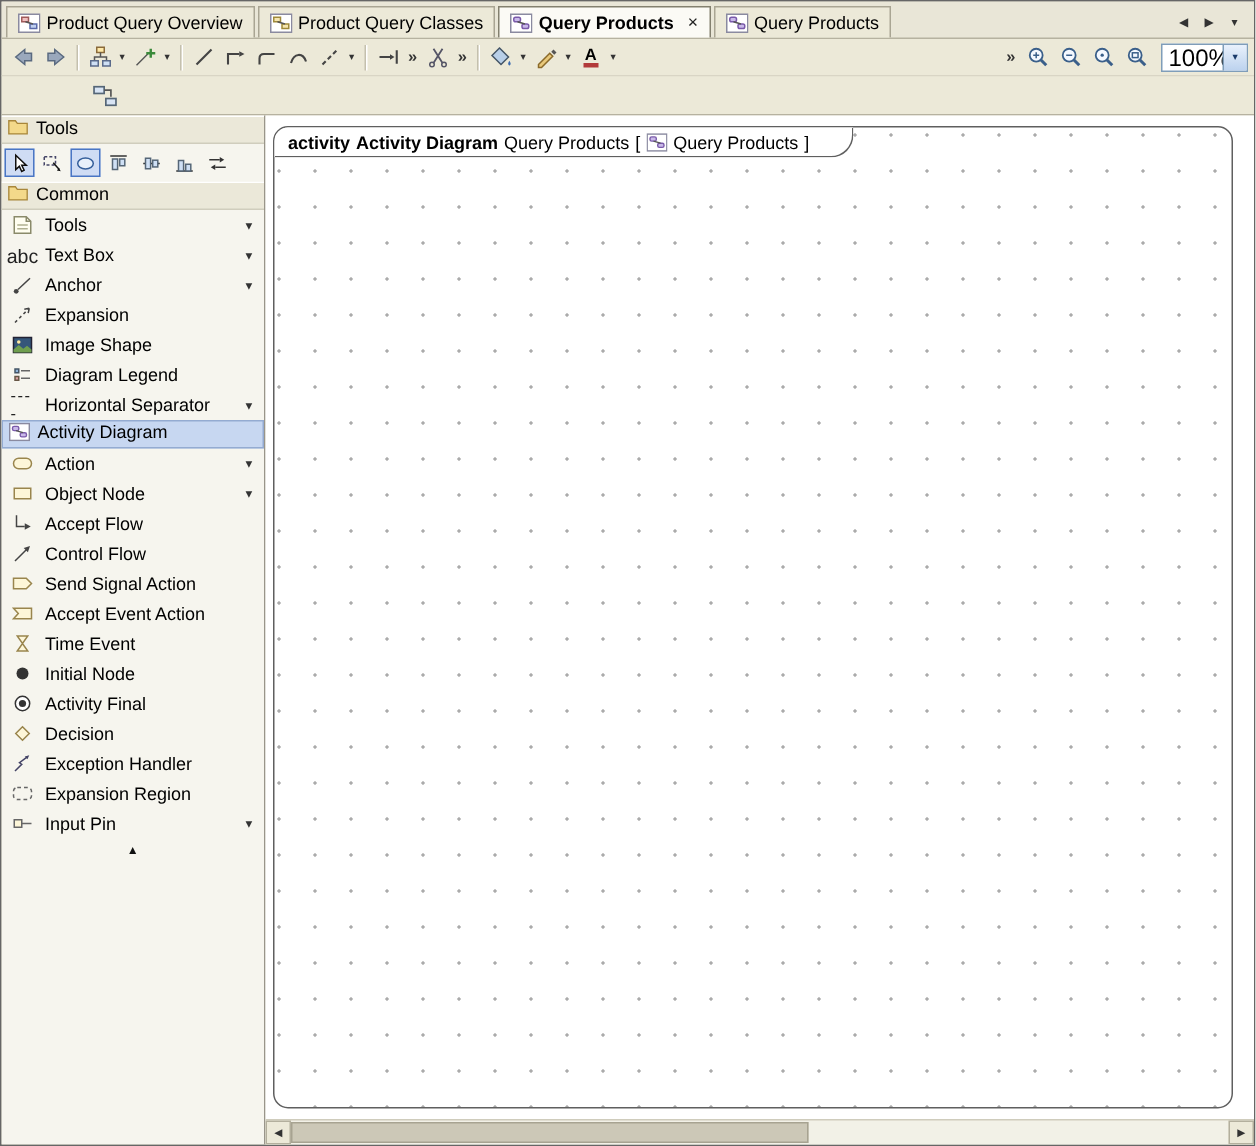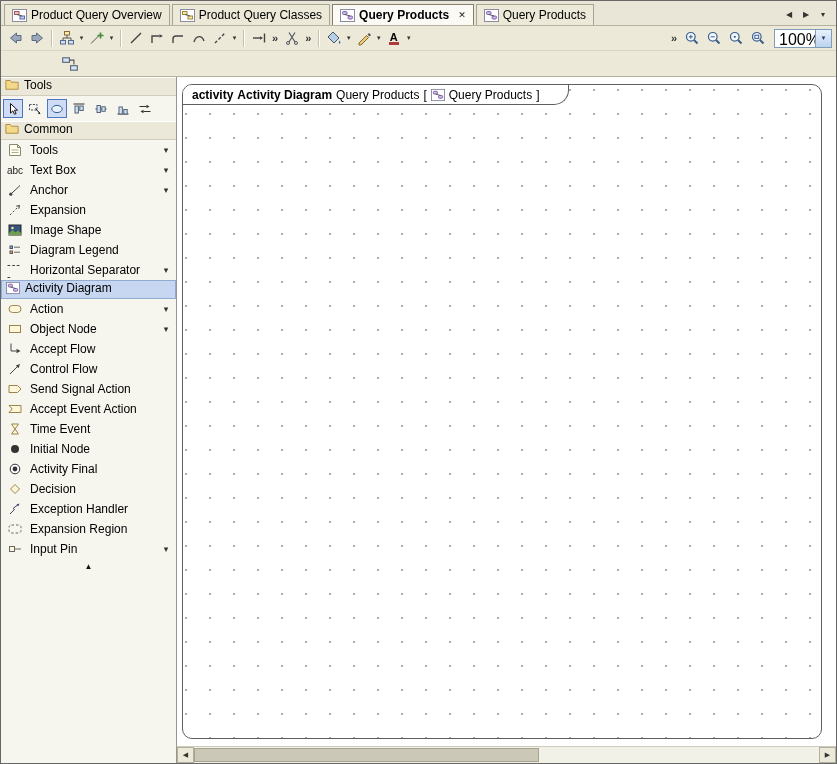--- a/index.html
+++ b/index.html
@@ -50,21 +50,21 @@
   .sec-header { height:19px; display:flex; gap:5px; padding:0 4px;
                 background:#ebe8d9; border-top:1px solid #fff; border-bottom:1px solid #d0cdbd; }
   .sec-header.selected { background:#c7d7f1; border:1px solid #94abd1; }
   .tools-row { display:flex; align-items:center; gap:2px; padding:3px 2px; }
   .tool-btn { width:20px; height:19px; display:flex; align-items:center; justify-content:center;
               border:1px solid transparent; }
   .tool-btn.selected { border:1px solid #4a76c4; background:#cfdcf4; }
   .item { height:20px; display:flex; align-items:center; gap:7px; padding:0 5px 0 6px; }
   .icon16 { width:16px; height:16px; display:flex; align-items:center; justify-content:center; flex:none; }
   .item .caret { margin-left:auto; font-size:9px; color:#333; width:10px; text-align:center; }
-  .abc-icon { font-size:10px; color:#222; }
+  .abc-icon { font-size:13px; color:#222; }
   .dash-icon { font-size:11px; color:#222; letter-spacing:1px; }
   .scrollup { height:14px; display:flex; align-items:center; justify-content:center;
               font-size:8px; color:#111; }
 
   .canvas { flex:1; display:flex; flex-direction:column; background:#fff; min-width:0;text-align:right; }
   .canvas-surface { flex:1; position:relative; }
   .dframe { position:absolute; left:5px; top:7px; right:14px; bottom:7px;
             border:1px solid #5f5f5f; border-radius:10px; background-color:#fff;
             background-image:radial-gradient(circle, #ababab 1px, rgba(0,0,0,0) 1.15px);
             background-size:24px 24px; background-position:15px 17px; }

